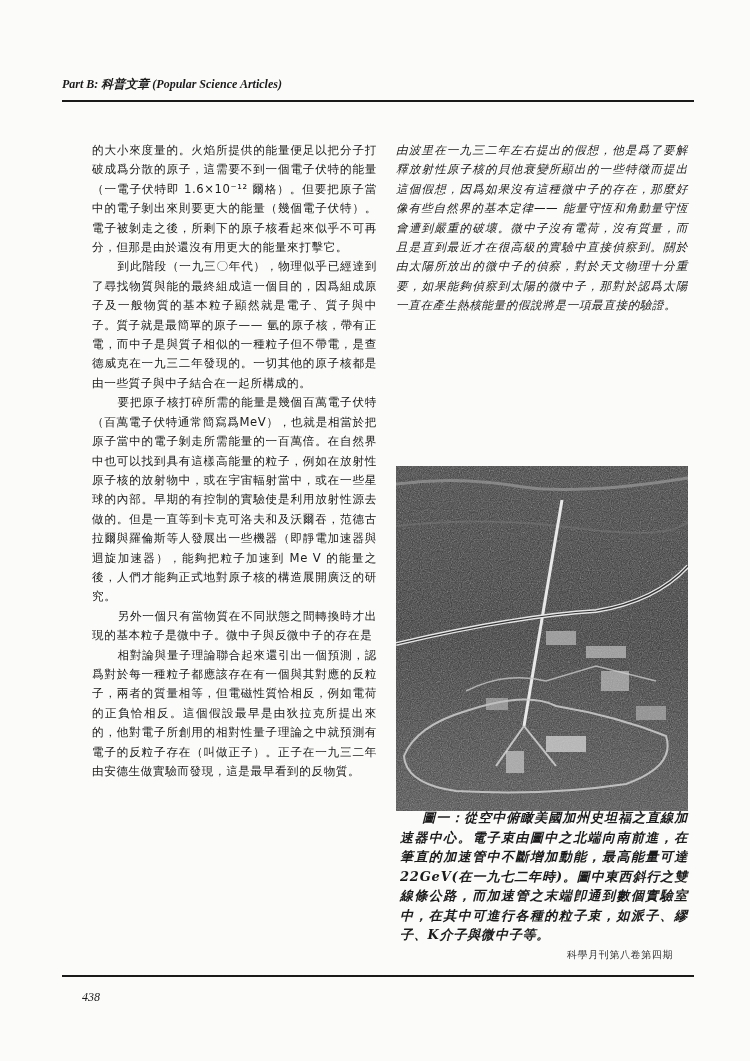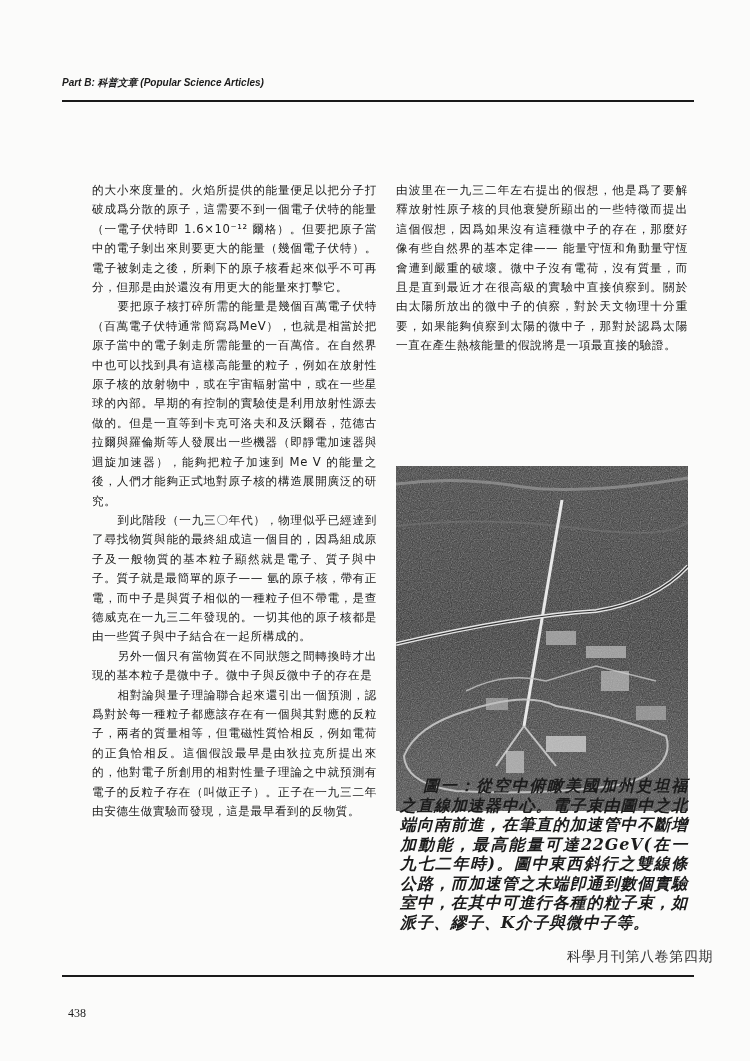--- a/index.html
+++ b/index.html
@@ -2,64 +2,64 @@
 <html><head>
 <meta charset="utf-8">
 <style>
   html, body { margin:0; padding:0; }
   body {
     width:750px; height:1061px; background:#fbfbfa; position:relative; overflow:hidden;
     font-family: "DejaVu Sans", sans-serif; color:#1b1b1b;
   }
   .header {
     position:absolute; left:62px; top:76px; width:630px;
-    font-family: Liberation Sans, sans-serif; font-style:italic; font-weight:bold; font-size:10px;
+    font-family: Liberation Serif, serif; font-style:italic; font-weight:bold; font-size:12px;
   }
   .header-rule { position:absolute; left:62px; top:100px; width:632px; height:2px; background:#1a1a1a; }
   .col {
     position:absolute; top:141px; width:285px;
-    font-size:11.6px; line-height:19.4px; letter-spacing:0.6px; text-align:justify;margin-top:40px;
+    font-size:11.6px; line-height:19.4px; letter-spacing:0.6px; text-align:justify;
   }
   .col.left { left:92px; }
-  .col.right { left:396px; width:292px; top:141px; }
+  .col.right { left:396px; width:292px; top:141px;font-style:italic; }
   .col p { margin:0; }
   .col p.indent { text-indent:2.2em; }
   .photo {
     position:absolute; left:396px; top:466px; width:292px; height:345px;
     background:
       linear-gradient(165deg, rgba(255,255,255,0) 0%, rgba(255,255,255,0) 100%),
       repeating-linear-gradient(0deg, #3a3a3a 0px, #555 2px, #2c2c2c 4px, #4a4a4a 6px);
     overflow:hidden;
   }
   .photo svg { width:100%; height:100%; display:block; }
   .caption {
-    position:absolute; left:400px; top:776px; width:288px;
+    position:absolute; left:400px; top:808px; width:288px;
     font-family: "DejaVu Serif", serif; font-style:italic; font-weight:bold;
-    font-size:16px; line-height:19.5px; letter-spacing:0.8px; text-align:justify;
+    font-size:13px; line-height:19.5px; letter-spacing:0.8px; text-align:justify;
   }
   .caption .lead { display:inline-block; width:22px; }
   .journal {
-    position:absolute; left:567px; top:948px; font-size:14px; letter-spacing:0.6px; color:#333;
+    position:absolute; left:567px; top:948px; font-size:10px; letter-spacing:0.6px; color:#333;
   }
   .footer-rule { position:absolute; left:62px; top:975px; width:632px; height:2px; background:#1a1a1a; }
   .page-num {
-    position:absolute; left:68px; top:990px;
-    font-family: "Liberation Serif", serif; font-size:12px;margin-top:16px;
+    position:absolute; left:82px; top:990px;
+    font-family: "Liberation Serif", serif; font-style:italic; font-size:12px;
   }
 </style>
 </head>
 <body>
 
 <div class="header">Part B: 科普文章 (Popular Science Articles)</div>
 <div class="header-rule"></div>
 
 <div class="col left">
   <p>的大小來度量的。火焰所提供的能量便足以把分子打破成爲分散的原子，這需要不到一個電子伏特的能量（一電子伏特即 1.6×10⁻¹² 爾格）。但要把原子當中的電子剝出來則要更大的能量（幾個電子伏特）。電子被剝走之後，所剩下的原子核看起來似乎不可再分，但那是由於還沒有用更大的能量來打擊它。</p>
+  <p class="indent">到此階段（一九三〇年代），物理似乎已經達到了尋找物質與能的最終組成這一個目的，因爲組成原子及一般物質的基本粒子顯然就是電子、質子與中子。質子就是最簡單的原子—— 氫的原子核，帶有正電，而中子是與質子相似的一種粒子但不帶電，是查德威克在一九三二年發現的。一切其他的原子核都是由一些質子與中子結合在一起所構成的。</p>
   <p class="indent">要把原子核打碎所需的能量是幾個百萬電子伏特（百萬電子伏特通常簡寫爲MeV），也就是相當於把原子當中的電子剝走所需能量的一百萬倍。在自然界中也可以找到具有這樣高能量的粒子，例如在放射性原子核的放射物中，或在宇宙輻射當中，或在一些星球的內部。早期的有控制的實驗使是利用放射性源去做的。但是一直等到卡克可洛夫和及沃爾吞，范德古拉爾與羅倫斯等人發展出一些機器（即靜電加速器與迴旋加速器），能夠把粒子加速到 Me V 的能量之後，人們才能夠正式地對原子核的構造展開廣泛的研究。</p>
-  <p class="indent">到此階段（一九三〇年代），物理似乎已經達到了尋找物質與能的最終組成這一個目的，因爲組成原子及一般物質的基本粒子顯然就是電子、質子與中子。質子就是最簡單的原子—— 氫的原子核，帶有正電，而中子是與質子相似的一種粒子但不帶電，是查德威克在一九三二年發現的。一切其他的原子核都是由一些質子與中子結合在一起所構成的。</p>
   <p class="indent">另外一個只有當物質在不同狀態之間轉換時才出現的基本粒子是微中子。微中子與反微中子的存在是</p>
   <p class="indent">相對論與量子理論聯合起來還引出一個預測，認爲對於每一種粒子都應該存在有一個與其對應的反粒子，兩者的質量相等，但電磁性質恰相反，例如電荷的正負恰相反。這個假設最早是由狄拉克所提出來的，他對電子所創用的相對性量子理論之中就預測有電子的反粒子存在（叫做正子）。正子在一九三二年由安德生做實驗而發現，這是最早看到的反物質。</p>
 </div>
 
 <div class="col right">
   <p>由波里在一九三二年左右提出的假想，他是爲了要解釋放射性原子核的貝他衰變所顯出的一些特徵而提出這個假想，因爲如果沒有這種微中子的存在，那麼好像有些自然界的基本定律—— 能量守恆和角動量守恆會遭到嚴重的破壞。微中子沒有電荷，沒有質量，而且是直到最近才在很高級的實驗中直接偵察到。關於由太陽所放出的微中子的偵察，對於天文物理十分重要，如果能夠偵察到太陽的微中子，那對於認爲太陽一直在產生熱核能量的假說將是一項最直接的驗證。</p>
 </div>
 
 <div class="photo">
   <svg viewBox="0 0 292 345" preserveAspectRatio="none">

